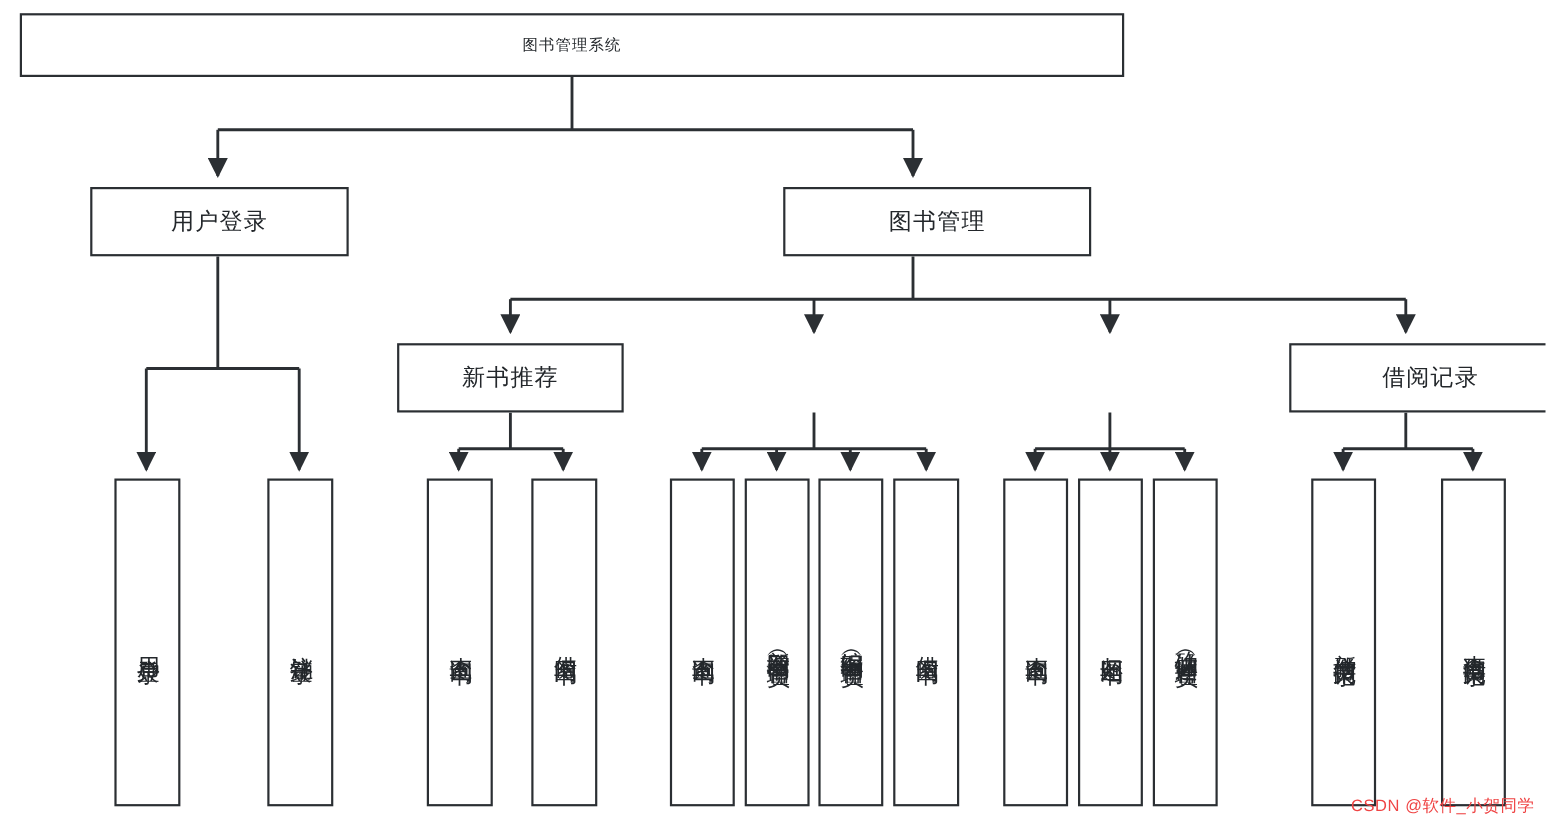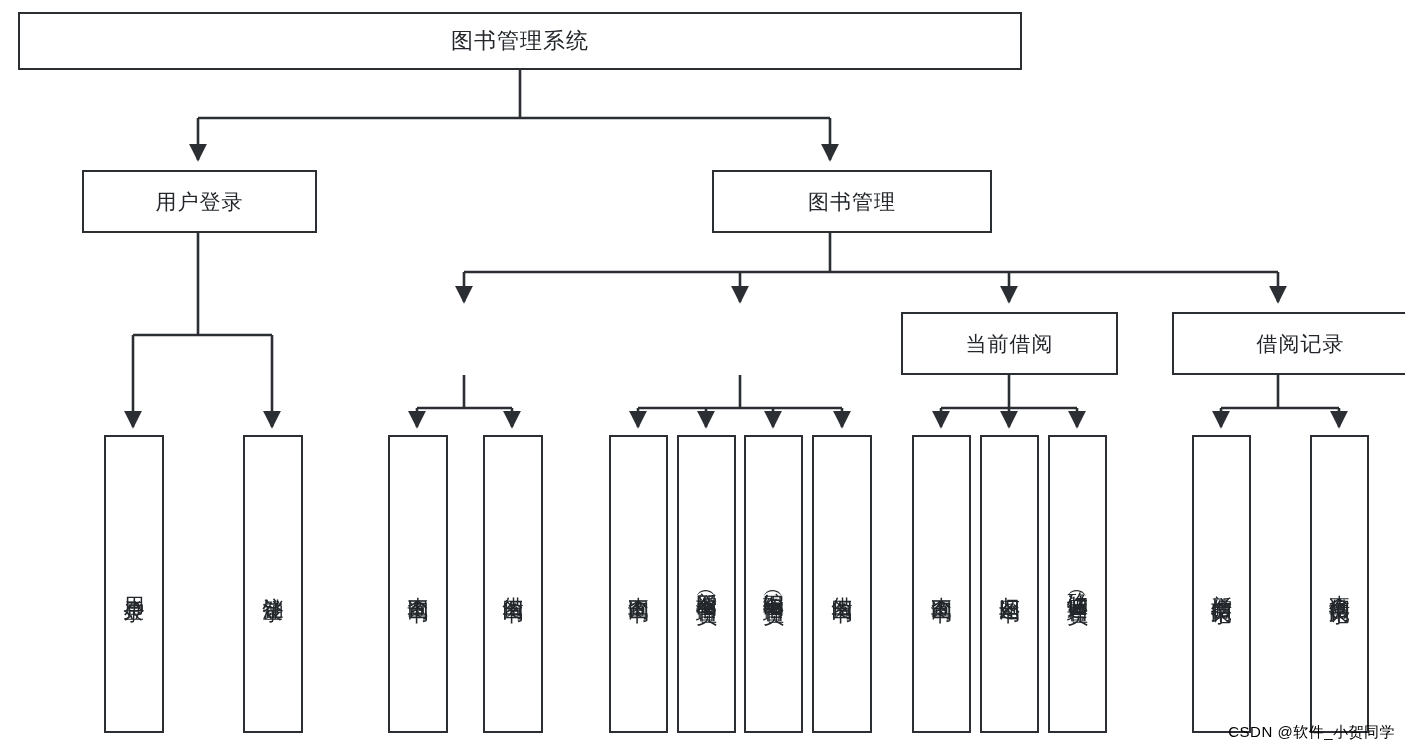--- a/index.html
+++ b/index.html
@@ -27,21 +27,21 @@
   }
   .node .label{
     font-size:21px;
     line-height:1.1;
     letter-spacing:1px;
     white-space:nowrap;
     color:#23272b;
   }
 
   
-  .node.root .label{font-size:22px;text-align:center;}
+  .node.root .label{font-size:14px;text-align:center;}
 
   
   .node.leaf{
     align-items:center;
     justify-content:center;
     padding:4px 0;
   }
   .node.leaf .label{
     writing-mode:vertical-rl;
     text-orientation:upright;
@@ -51,21 +51,21 @@
     white-space:normal;
     max-height:282px;
   }
 
   
   #watermark{
     position:absolute;
     right:10px;
     bottom:5px;
     font-size:15px;
-    color:#000000;
+    color:#ef4444;
     letter-spacing:.5px;
     white-space:nowrap;
     user-select:none;
   }
 </style>
 </head>
 <body>
 
 <div id="canvas">
 
@@ -123,22 +123,22 @@
     <span class="label">图书管理系统</span>
   </div>
 
   <div class="node" style="left:82px;top:170px;width:235px;height:63px;">
     <span class="label">用户登录</span>
   </div>
   <div class="node" style="left:712px;top:170px;width:280px;height:63px;">
     <span class="label">图书管理</span>
   </div>
 
-  <div class="node" style="left:901px;top:312px;width:217px;height:63px;">
-    <span class="label">当前借阅</span>
+  <div class="node" style="left:361px;top:312px;width:206px;height:63px;">
+    <span class="label">新书推荐</span>
   </div>
   <div class="node" style="left:1172px;top:312px;width:257px;height:63px;">
     <span class="label">借阅记录</span>
   </div>
 
   <div class="node leaf" style="left:104px;top:435px;width:60px;height:298px;">
     <span class="label">用户登录</span>
   </div>
   <div class="node leaf" style="left:243px;top:435px;width:60px;height:298px;">
     <span class="label">注销登录</span>

